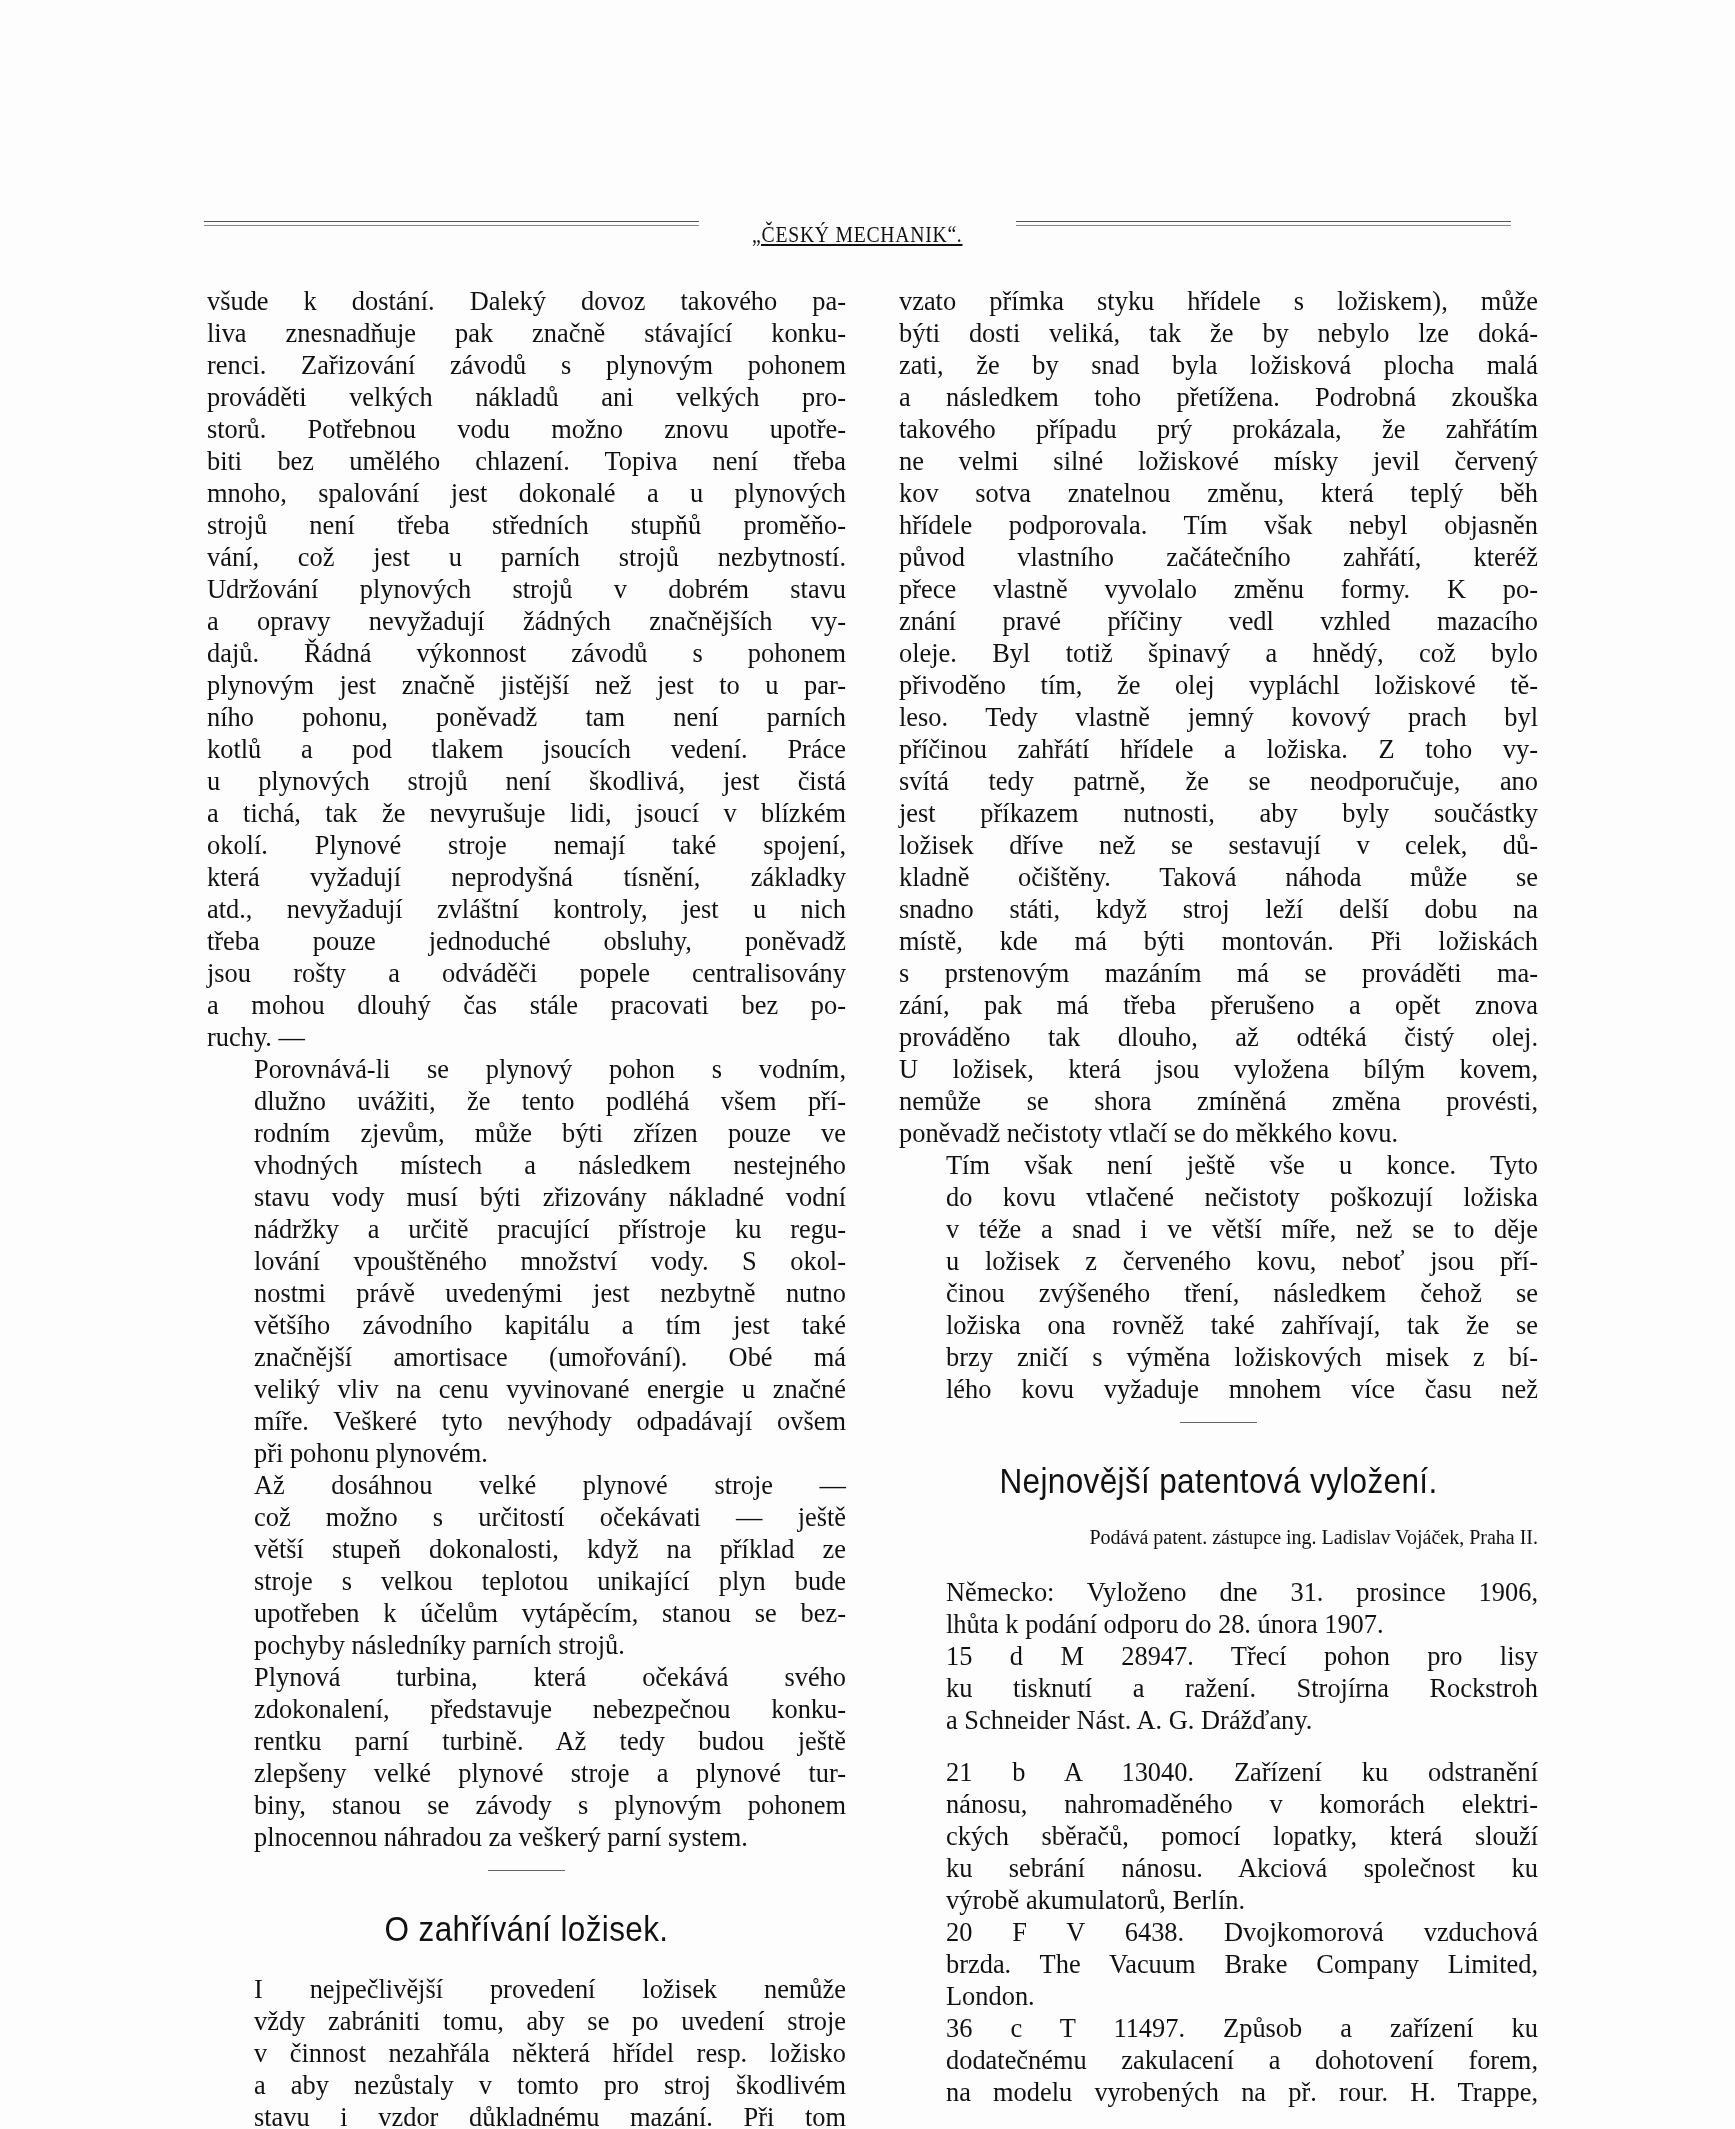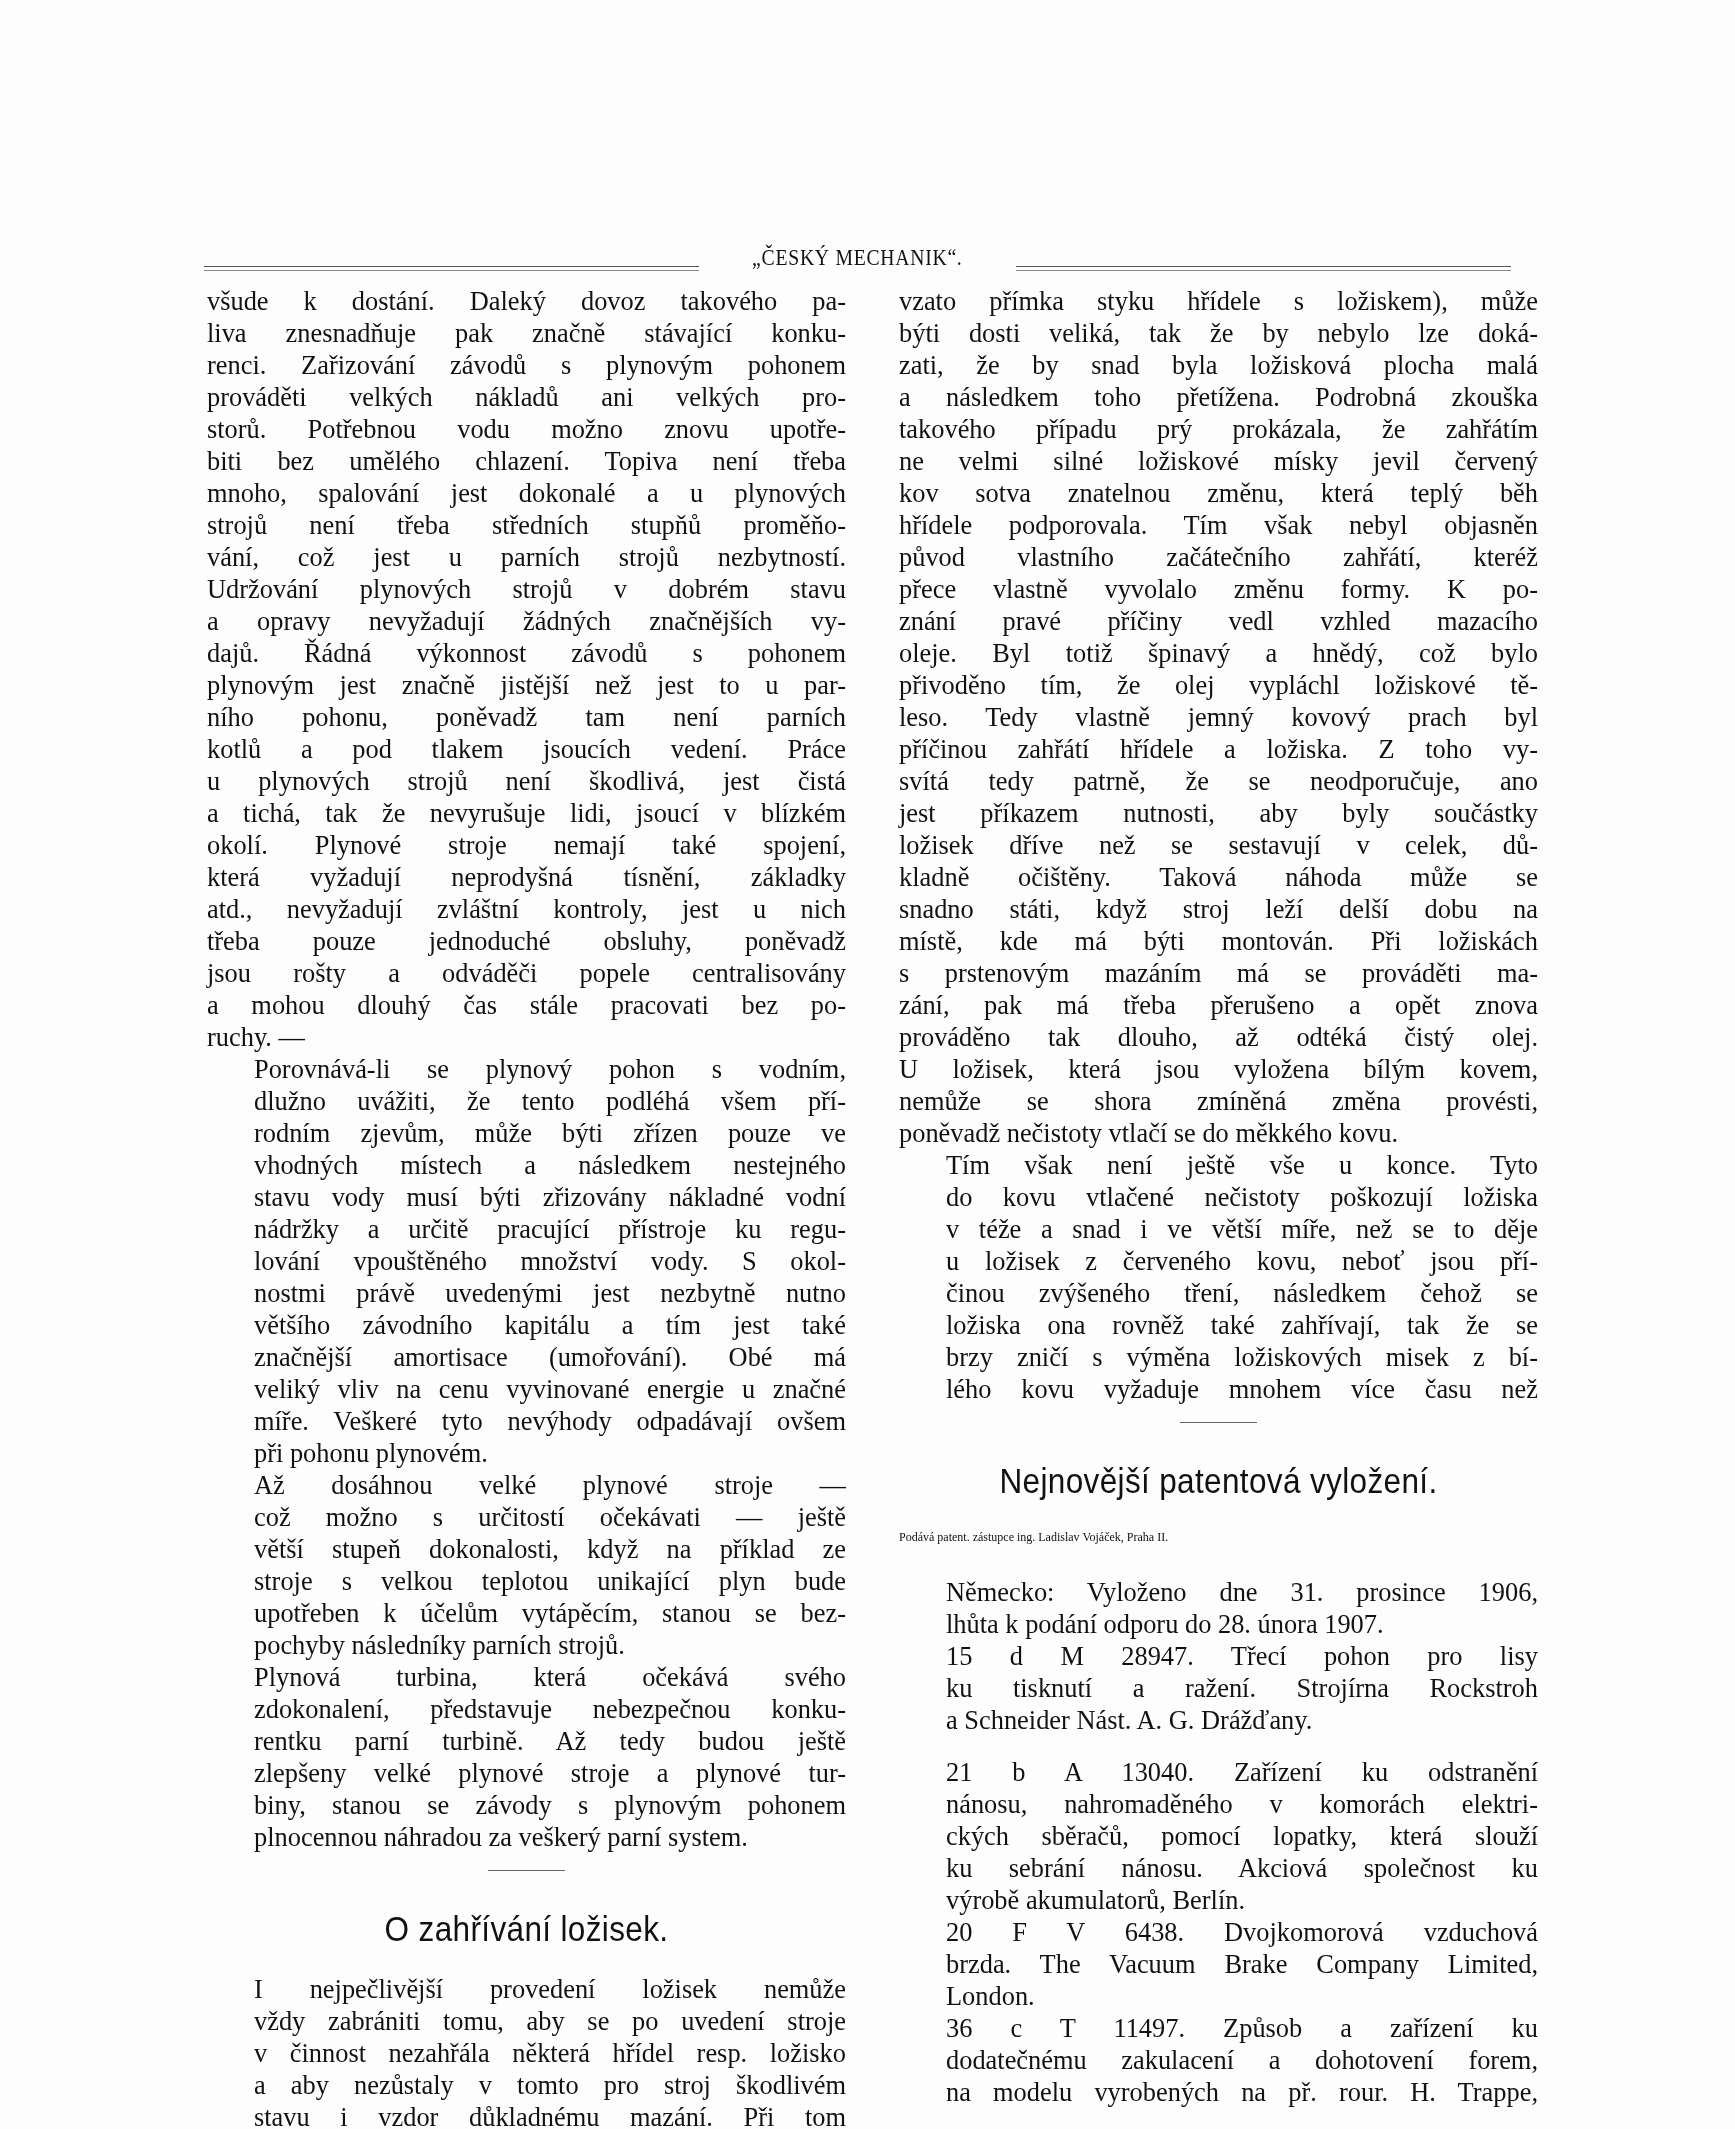--- a/index.html
+++ b/index.html
@@ -1,31 +1,31 @@
 <!DOCTYPE html>
 <html style="font-size:6.8px"><head>
   <meta charset="utf-8">
   <style>
     html, body { margin: 0; padding: 0; background: #fdfdfd; }
     body {
       width: 1736px; height: 2473px; position: relative; overflow: hidden;
       font-family: "Liberation Serif", "DejaVu Serif", serif;
       color: #111;
     }
-    .header { position: absolute; top: 237px; left: 204px; width: 1307px; height: 34px; display: flex; align-items: flex-end; }
+    .header { position: absolute; top: 221px; left: 204px; width: 1307px; height: 34px; display: flex; align-items: flex-start; text-decoration: underline; }
     .header .rule { flex: 1; border-top: 1.3px solid #555; border-bottom: 1.3px solid #888; height: 3.4px; }
     .header .title { padding: 0 30px; font-size: 24px; letter-spacing: 0.9px; transform: scaleX(0.82); white-space: nowrap; }
     .col { position: absolute; top: 285px; width: 639px; font-size: 26.4px; line-height: 32px; text-align: justify; hyphens: manual; }
     .col.left { left: 207px; }
     .col.right { left: 899px; }
     .col p { margin: 0; text-indent: 0; }
     .col p.ind { text-indent: 47px; }
     .sec-rule { width: 77px; border-top: 1.3px solid #666; margin: 17px auto 34px auto; }
     .section-title { text-align: center; font-family: "Liberation Sans", "DejaVu Sans", sans-serif; font-size: 35px; line-height: 47px; margin: 12.8px 0 21px 0; letter-spacing: 0.4px; transform: scaleX(0.9); }
-    .subtitle { text-align: left; font-size: 12px; line-height: 25.6px; margin: 0 0 25.6px 0; }
+    .subtitle { text-align: right; font-size: 20px; line-height: 25.6px; margin: 0 0 25.6px 0; }
     .col span.line { display: block; text-align: justify; text-align-last: justify; }
     .col span.line.last { text-align-last: left; }
   </style>
 </head>
 <body>
 
 <div class="header">
   <div class="rule"></div>
   <div class="title">„ČESKÝ MECHANIK“.</div>
   <div class="rule"></div>

